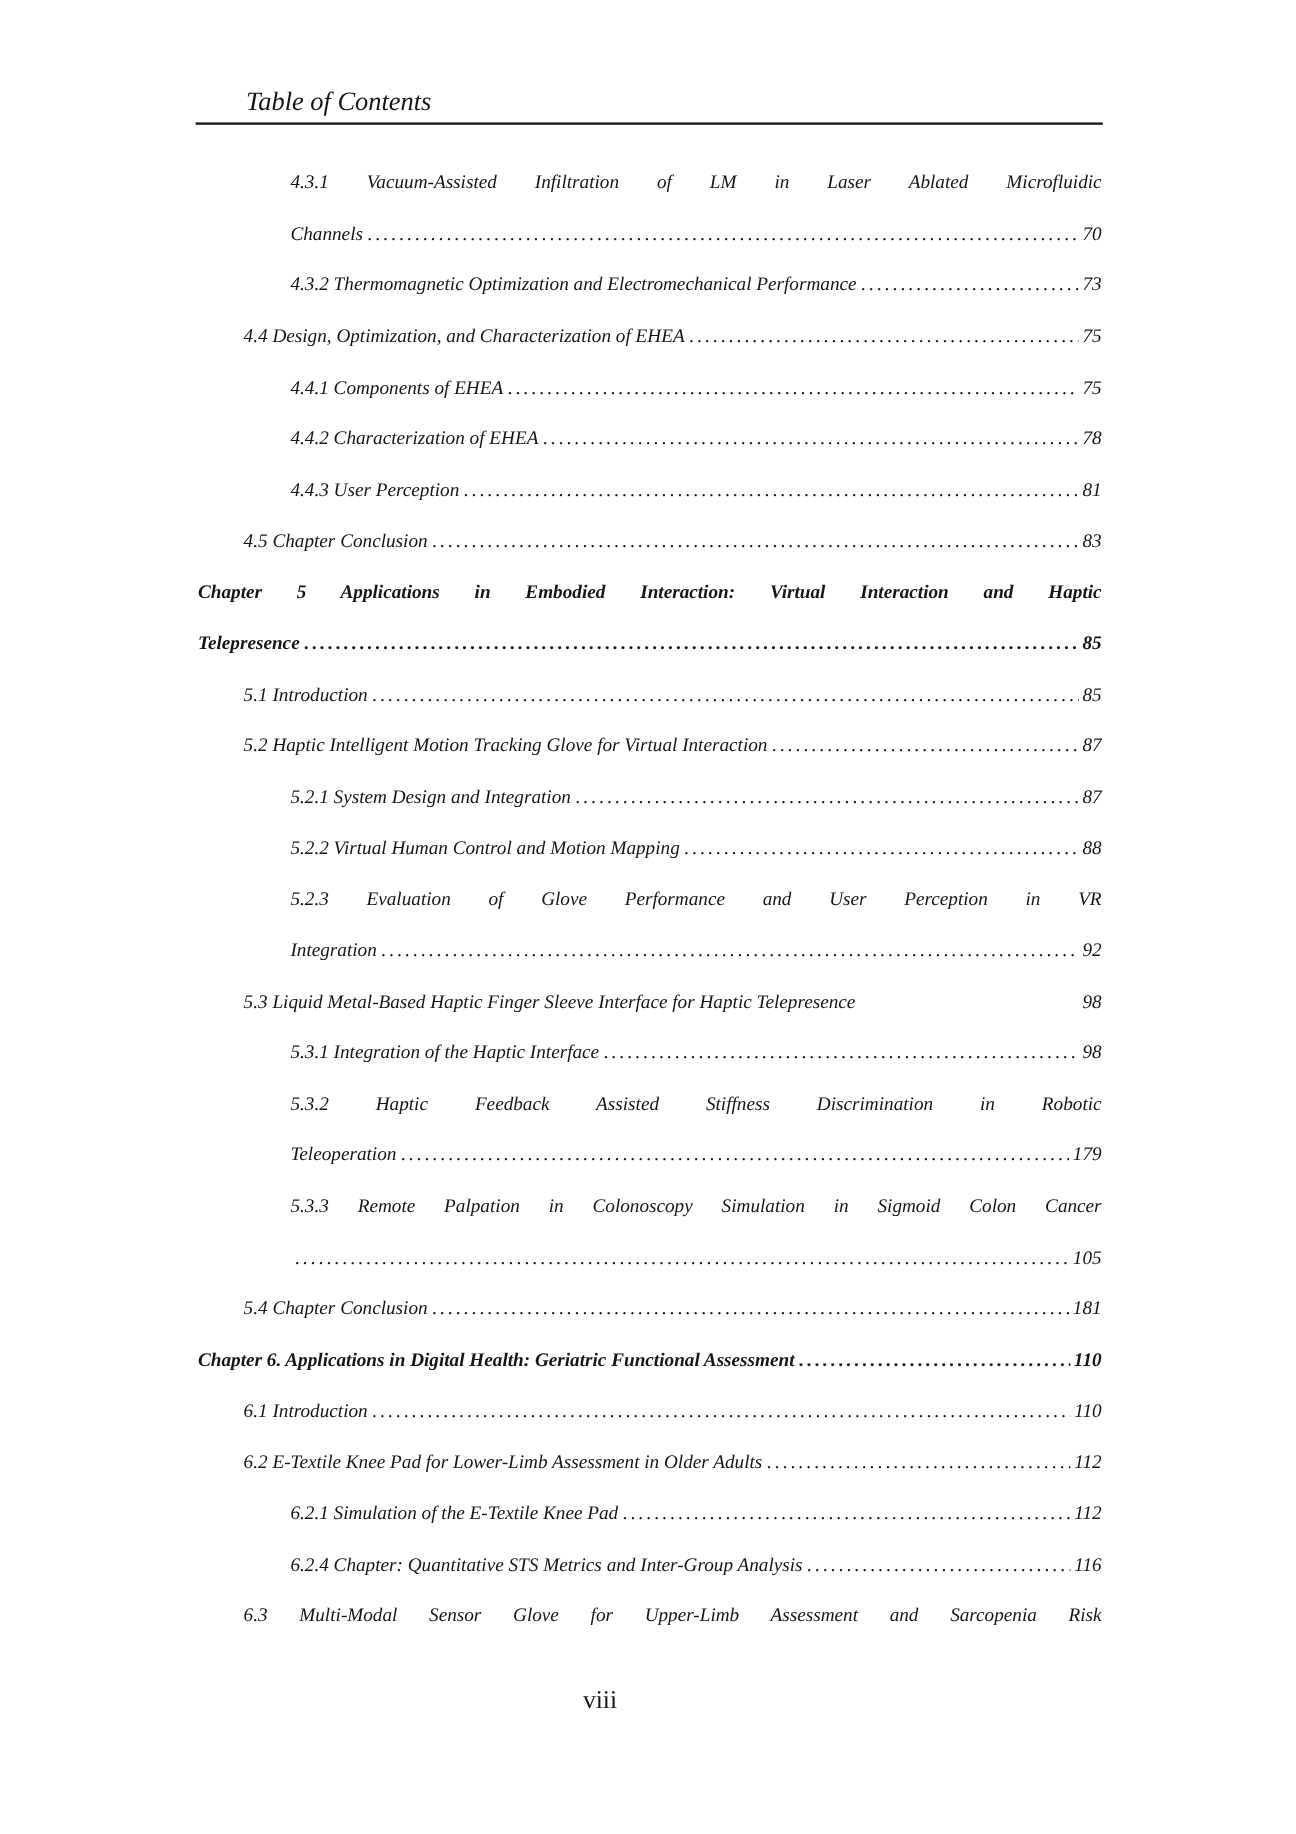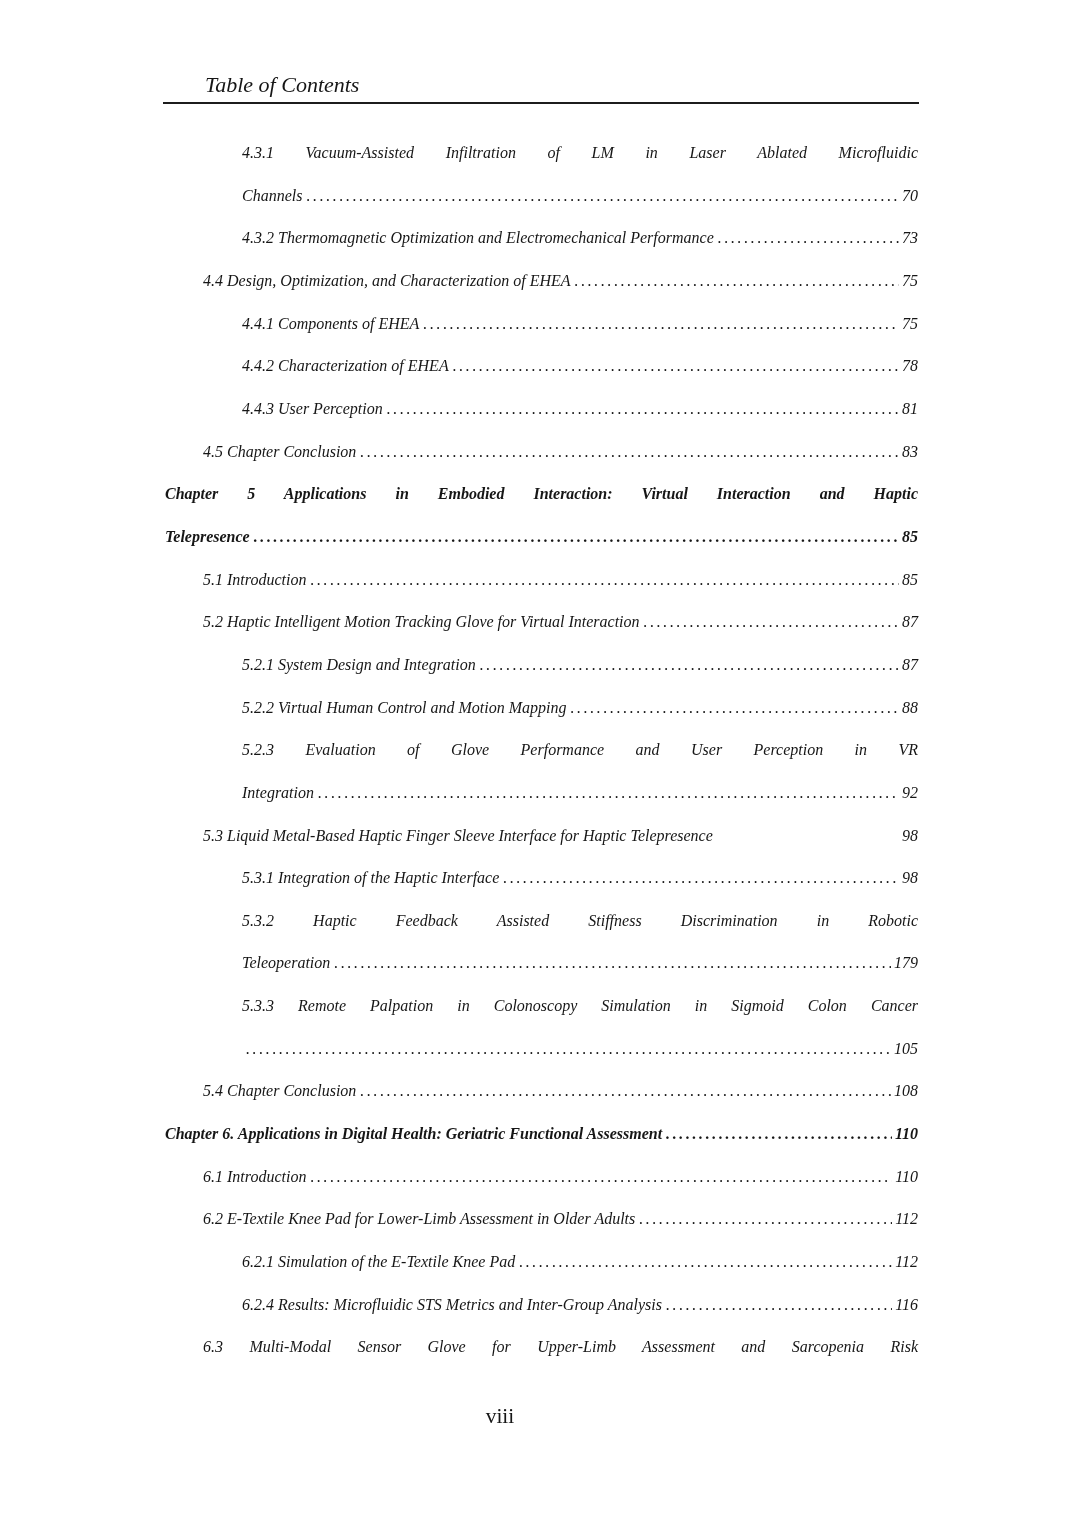--- a/index.html
+++ b/index.html
@@ -148,21 +148,21 @@
         <span class="jt">5.3.3 Remote Palpation in Colonoscopy Simulation in Sigmoid Colon Cancer</span>
       </div>
       <div class="row lv2">
         <span class="t"></span>
         <span class="leader"></span>
         <span class="pg">105</span>
       </div>
       <div class="row lv1">
         <span class="t">5.4 Chapter Conclusion</span>
         <span class="leader"></span>
-        <span class="pg">108</span>
+        <span class="pg">181</span>
       </div>
       <div class="row lv0 b">
         <span class="t">Chapter 6. Applications in Digital Health: Geriatric Functional Assessment</span>
         <span class="leader"></span>
         <span class="pg">110</span>
       </div>
       <div class="row lv1">
         <span class="t">6.1 Introduction</span>
         <span class="leader"></span>
         <span class="pg">110</span>
@@ -171,21 +171,21 @@
         <span class="t">6.2 E-Textile Knee Pad for Lower-Limb Assessment in Older Adults</span>
         <span class="leader"></span>
         <span class="pg">112</span>
       </div>
       <div class="row lv2">
         <span class="t">6.2.1 Simulation of the E-Textile Knee Pad</span>
         <span class="leader"></span>
         <span class="pg">112</span>
       </div>
       <div class="row lv2">
-        <span class="t">6.2.4 Results: Microfluidic STS Metrics and Inter-Group Analysis</span>
+        <span class="t">6.2.4 Chapter: Quantitative STS Metrics and Inter-Group Analysis</span>
         <span class="leader"></span>
         <span class="pg">116</span>
       </div>
       <div class="row lv1">
         <span class="jt">6.3 Multi-Modal Sensor Glove for Upper-Limb Assessment and Sarcopenia Risk</span>
       </div>
     </div>
 
   <div class="ftr">
     <span>viii</span>

